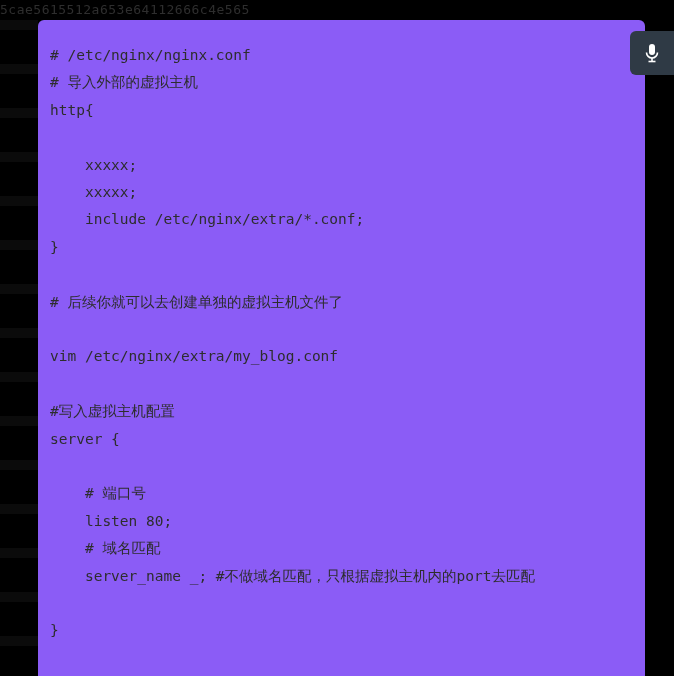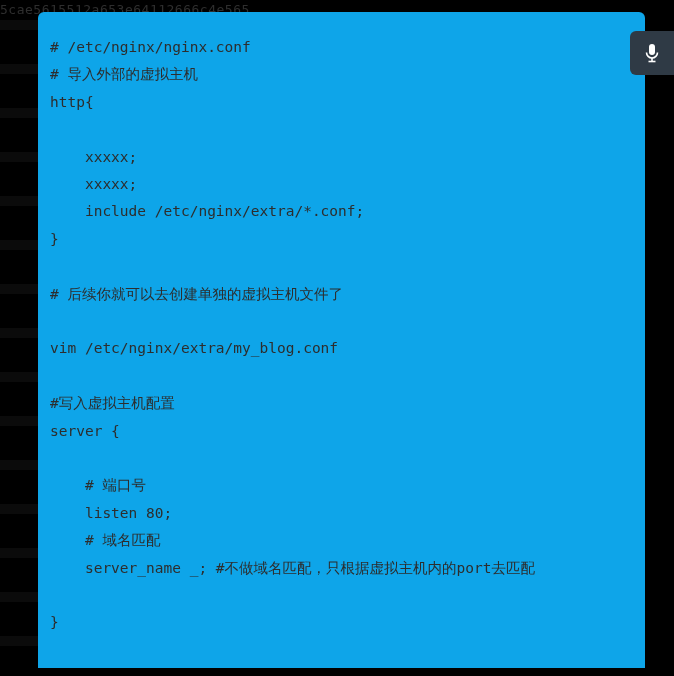--- a/index.html
+++ b/index.html
@@ -54,24 +54,24 @@
         rgba(255,255,255,0.045) 10px,
         rgba(0,0,0,0) 10px,
         rgba(0,0,0,0) 44px
       );
   }
 
   
   #content-card {
     position: absolute;
     left: 38px;
-    top: 12px;
+    top: 20px;
     width: 607px;
     height: 656px;
-    background: #0ea5e9;
+    background: #8b5cf6;
     border-radius: 6px 6px 0 0;
     overflow: hidden;
   }
 
   #code-area {
     position: absolute;
     left: 0;
     top: 0;
     width: 607px;
     padding: 22px 14px 0 12px;

